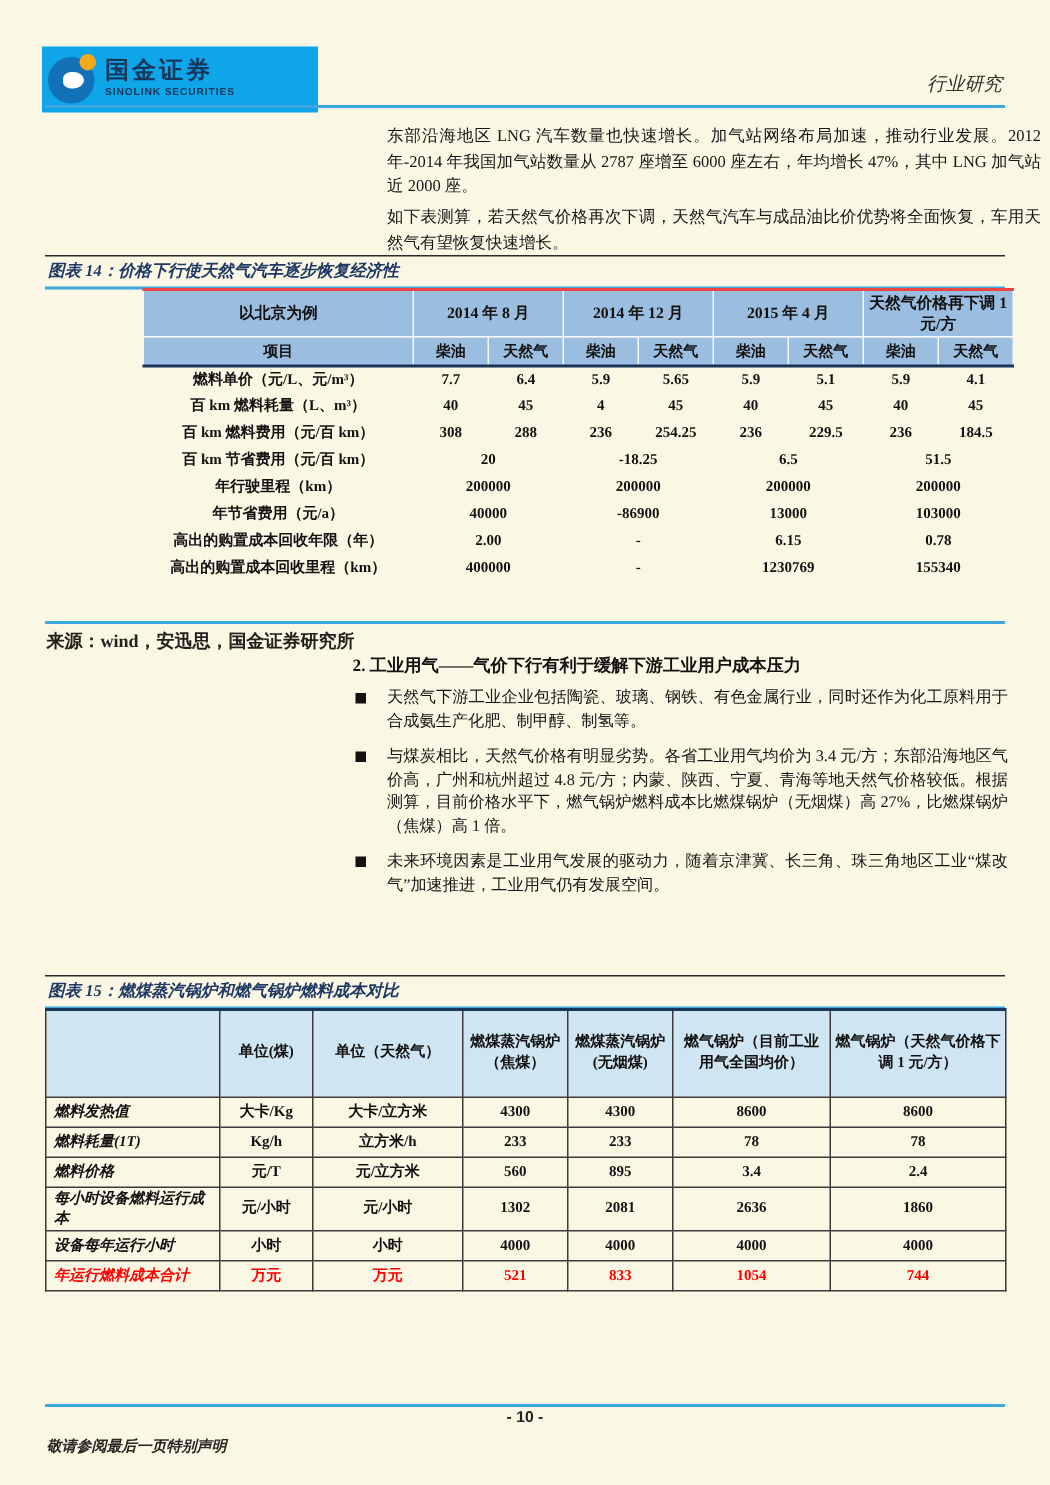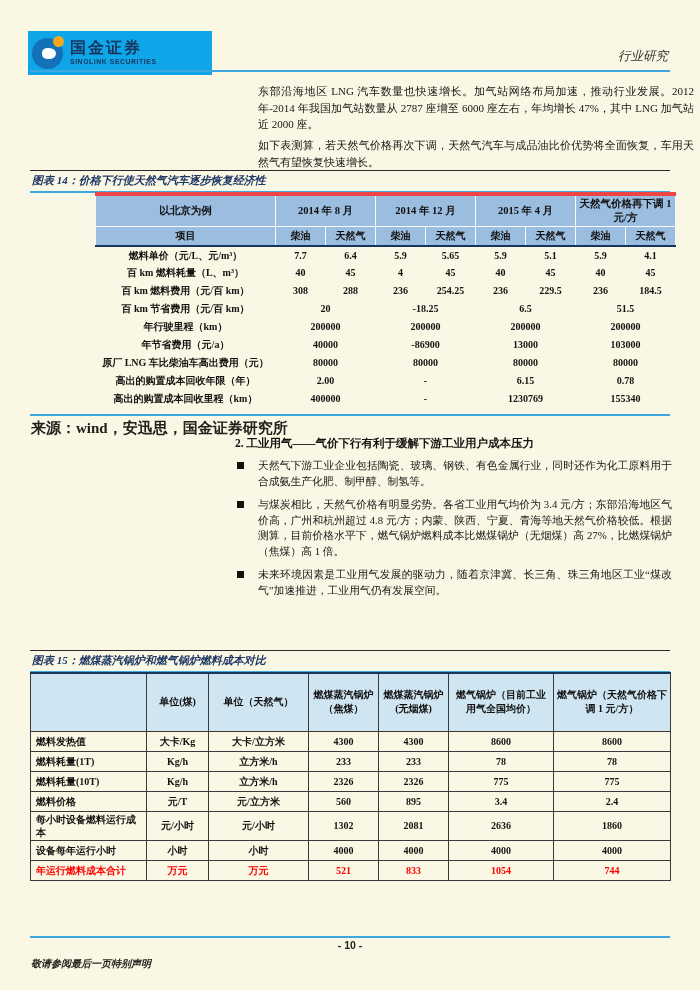--- a/index.html
+++ b/index.html
@@ -38,49 +38,49 @@
 
   
   .fig-cap { position:absolute; left:30px; width:640px; border-top:1px solid #2a2a2a;
              border-bottom:2px solid #3FA7E0; padding:2px 0 3px 2px;
              font-size:11px; font-weight:bold; font-style:italic; color:#1F3864; }
   .fig14-cap { top:170px; }
   .fig15-cap { top:650px; }
 
   
   table { border-collapse:collapse; table-layout:fixed; }
-  .t14 { position:absolute; left:95px; top:192px; width:580px; border-top:4px solid #ef4444;
+  .t14 { position:absolute; left:95px; top:192px; width:580px; border-top:2px solid #ef4444;
          font-size:10px; }
   .t14 thead th { background:#9BBDDF; border:1px solid #F5F9FC; color:#111;
                   font-weight:bold; padding:1px 0; }
   .t14 .h1 th { height:26px; font-size:10.5px; }
   .t14 .h2 th { height:19px; border-bottom:2px solid #16365C; }
   .t14 tbody td { height:18px; text-align:center; font-weight:bold; color:#141210;
                   line-height:13px; padding:1px 2px; }
   .t14 td.lbl { text-align:center; }
 
   .t14-bottom { position:absolute; left:30px; top:414px; width:640px; height:2px; background:#3FA7E0; }
-  .source { position:absolute; left:31px; top:419px; font-size:15px; font-weight:bold; color:#24211c; }
+  .source { position:absolute; left:31px; top:419px; font-size:12px; font-weight:bold; color:#24211c; }
 
   
   .sec2 { position:absolute; left:235px; top:436px; width:437px; }
   .sec2-h { font-size:11.5px; font-weight:bold; color:#141210; margin-bottom:7px; }
   .bullet { position:relative; padding-left:23px; font-size:10.8px; line-height:15.5px;
             text-align:justify; margin-bottom:8px; color:#171513; }
   .sq { position:absolute; left:2px; top:4px; width:7px; height:7px; background:#141210; }
 
   
   .t15 { position:absolute; left:30px; top:672px; width:640px; font-size:10px;
          border:1px solid #3a3a3a; border-top:2px solid #16365C; }
   .t15 th, .t15 td { border:1px solid #3a3a3a; }
   .t15 thead th { background:#CFE5F1; height:58px; font-weight:bold; color:#111;
                   font-size:10px; line-height:14px; padding:2px 3px; vertical-align:middle; }
   .t15 tbody td { height:20px; text-align:center; font-weight:bold; color:#141210;
                   line-height:13px; padding:1px 3px; }
-  .t15 td.lbl { text-align:left; padding-left:5px; }
+  .t15 td.lbl { text-align:left; padding-left:5px;font-style:italic; }
   .t15 tr.red td { color:#FF0000; }
 
   
   .footer-rule { position:absolute; left:30px; top:936px; width:640px; height:2px; background:#3FA7E0; }
   .page-num { position:absolute; left:0; top:939px; width:700px; text-align:center;
               font-family:"Liberation Sans","DejaVu Sans",sans-serif;
               font-size:10.5px; font-weight:bold; color:#222; }
   .disclaimer { position:absolute; left:31px; top:957px; font-size:10px; font-weight:bold;
                 font-style:italic; color:#2a2722; }
 </style>
@@ -185,27 +185,20 @@
       <td colspan="2">200000</td>
       <td colspan="2">200000</td>
       <td colspan="2">200000</td>
     </tr>
     <tr>
       <td class="lbl">年节省费用（元/a）</td>
       <td colspan="2">40000</td>
       <td colspan="2">-86900</td>
       <td colspan="2">13000</td>
       <td colspan="2">103000</td>
-    </tr>
-    <tr>
-      <td class="lbl">原厂 LNG 车比柴油车高出费用（元）</td>
-      <td colspan="2">80000</td>
-      <td colspan="2">80000</td>
-      <td colspan="2">80000</td>
-      <td colspan="2">80000</td>
     </tr>
     <tr>
       <td class="lbl">高出的购置成本回收年限（年）</td>
       <td colspan="2">2.00</td>
       <td colspan="2">-</td>
       <td colspan="2">6.15</td>
       <td colspan="2">0.78</td>
     </tr>
     <tr>
       <td class="lbl">高出的购置成本回收里程（km）</td>
@@ -272,29 +265,20 @@
     <tr>
       <td class="lbl">燃料耗量(1T)</td>
       <td>Kg/h</td>
       <td>立方米/h</td>
       <td>233</td>
       <td>233</td>
       <td>78</td>
       <td>78</td>
     </tr>
     <tr>
-      <td class="lbl">燃料耗量(10T)</td>
-      <td>Kg/h</td>
-      <td>立方米/h</td>
-      <td>2326</td>
-      <td>2326</td>
-      <td>775</td>
-      <td>775</td>
-    </tr>
-    <tr>
       <td class="lbl">燃料价格</td>
       <td>元/T</td>
       <td>元/立方米</td>
       <td>560</td>
       <td>895</td>
       <td>3.4</td>
       <td>2.4</td>
     </tr>
     <tr>
       <td class="lbl">每小时设备燃料运行成本</td>

